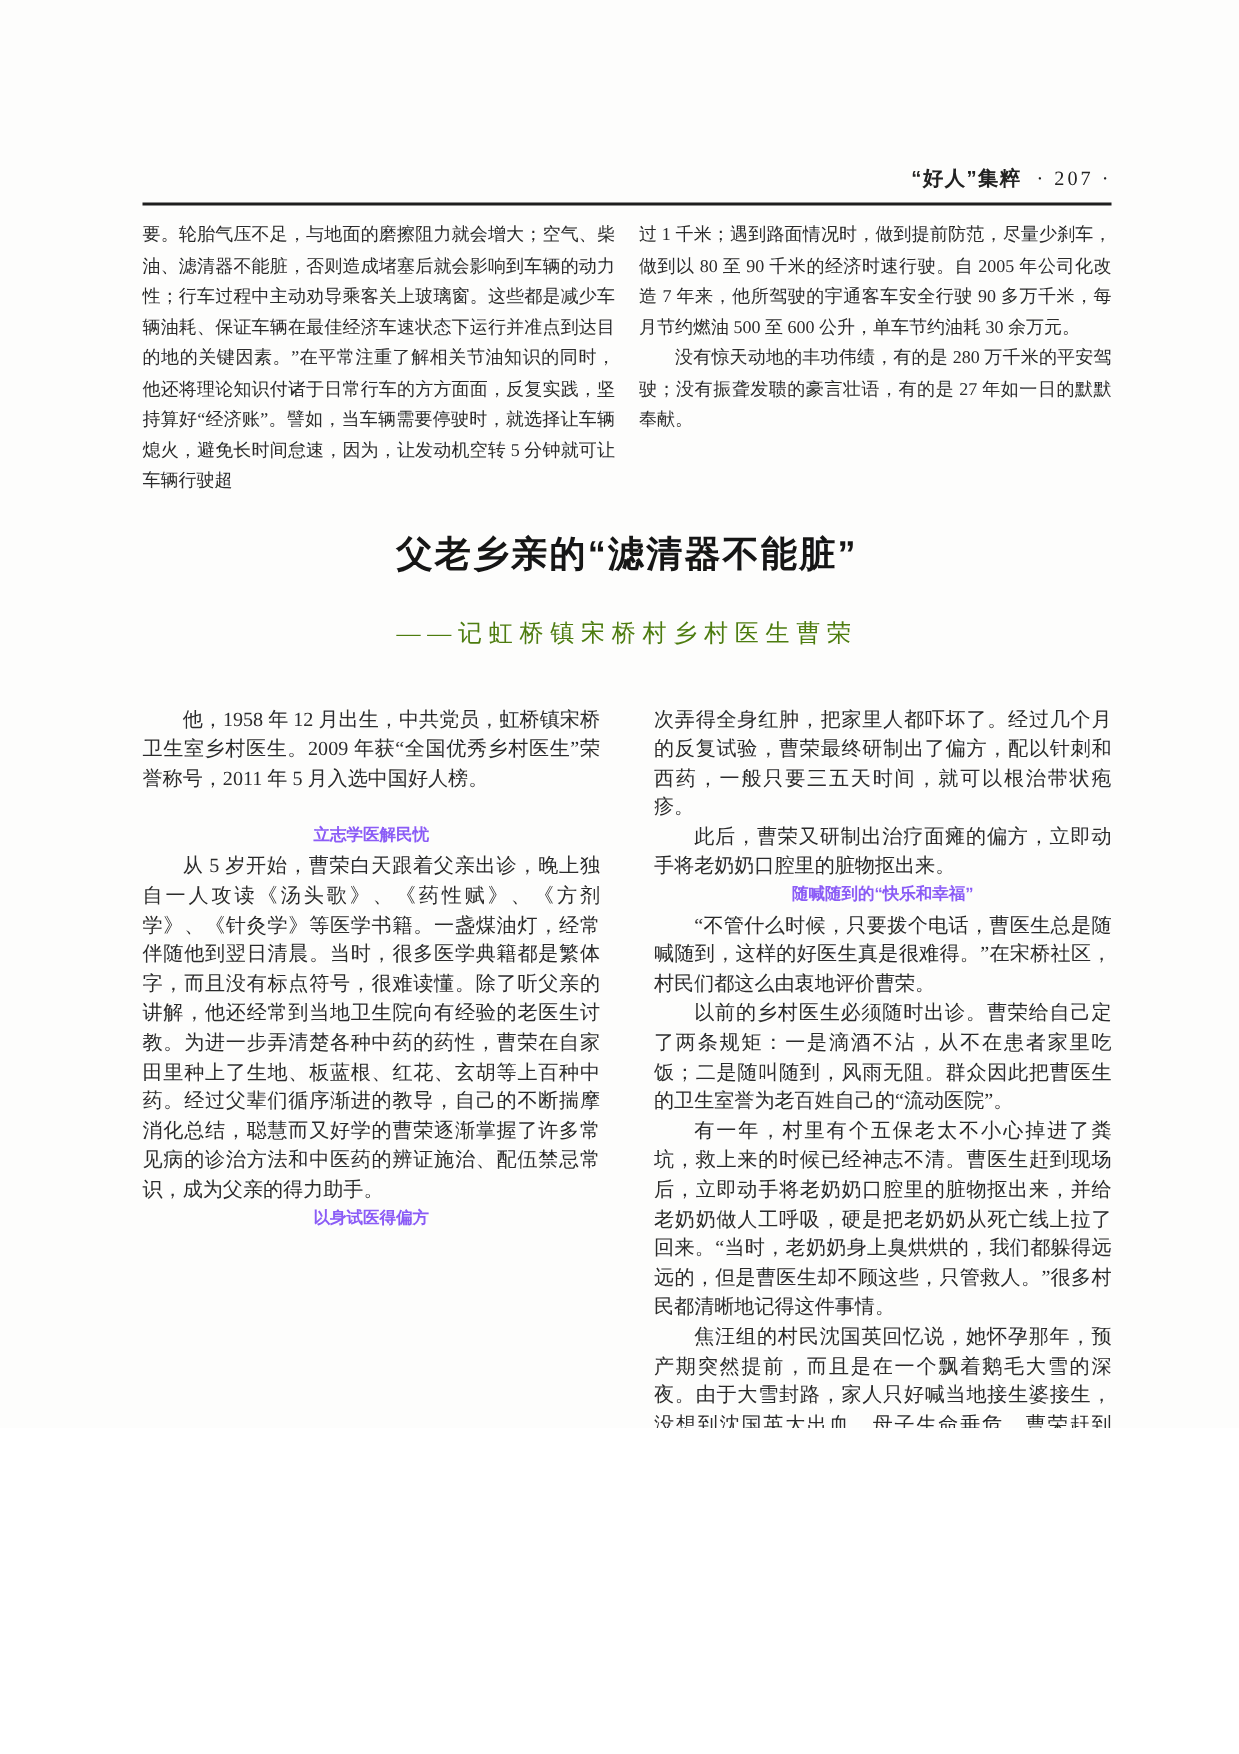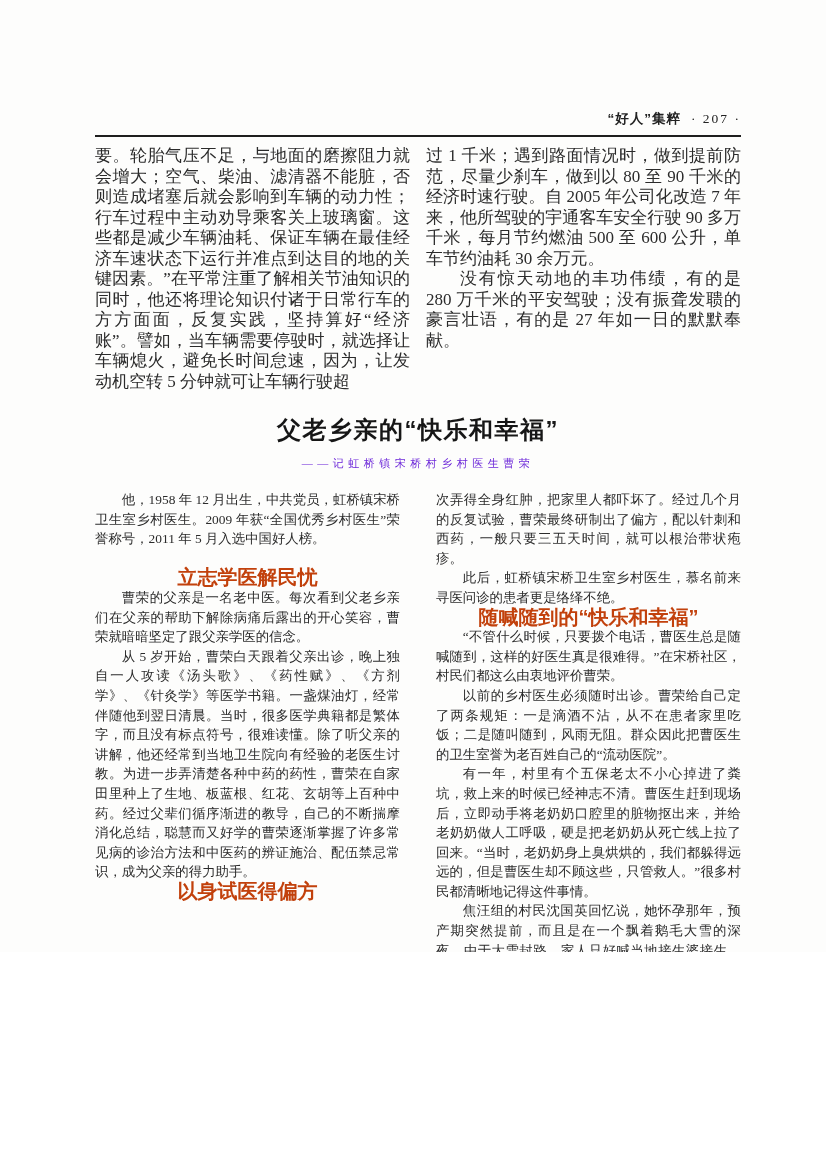--- a/index.html
+++ b/index.html
@@ -44,58 +44,58 @@
     letter-spacing: 2px;
   }
 
   
   .cols {
     display: flex;
     gap: 16px;
   }
   .col { width: 315px; }
 
-  .section-a { margin-top: 9px; font-size: 17px; line-height: 20.5px; }
-  .section-b { margin-top: 19px; font-size: 13.4px; line-height: 19.6px; gap: 36px; }
+  .section-a { margin-top: 9px; font-size: 12px; line-height: 20.5px; }
+  .section-b { margin-top: 37px; font-size: 13.4px; line-height: 19.6px; gap: 36px; }
 
   .para {
     text-align: justify;
     text-justify: inter-ideograph;
     text-indent: 2em;
     color: #2b2b2b;
   }
   .para.cont { text-indent: 0; }
   .para.gap-after { margin-bottom: 19.6px; }
 
   .inline-heading {
     text-align: center;
     text-indent: 0;
     font-family: "Liberation Sans", sans-serif;
     font-weight: 700;
-    font-size: 20px;
-    color: #c2410c;
+    font-size: 11px;
+    color: #8b5cf6;
   }
 
   
   .title-block {
     margin-top: 22px;
     text-align: center;
   }
   .article-title {
     font-family: "Liberation Sans", sans-serif;
     font-weight: 700;
     font-size: 24px;
     letter-spacing: 1.5px;
     color: #161616;
   }
   .article-subtitle {
-    margin-top: 10px;
-    font-size: 11px;
+    margin-top: 27px;
+    font-size: 16px;
     letter-spacing: 4.5px;
-    color: #6d28d9;
+    color: #4d7c0f;
   }
 </style>
 </head>
 <body>
 
 <div class="page">
   <div class="content">
 
     <div class="running-head">
       <span class="head-title">“好人”集粹</span>
@@ -106,35 +106,34 @@
       <div class="col">
         <p class="para cont">要。轮胎气压不足，与地面的磨擦阻力就会增大；空气、柴油、滤清器不能脏，否则造成堵塞后就会影响到车辆的动力性；行车过程中主动劝导乘客关上玻璃窗。这些都是减少车辆油耗、保证车辆在最佳经济车速状态下运行并准点到达目的地的关键因素。”在平常注重了解相关节油知识的同时，他还将理论知识付诸于日常行车的方方面面，反复实践，坚持算好“经济账”。譬如，当车辆需要停驶时，就选择让车辆熄火，避免长时间怠速，因为，让发动机空转 5 分钟就可让车辆行驶超</p>
       </div>
       <div class="col">
         <p class="para cont">过 1 千米；遇到路面情况时，做到提前防范，尽量少刹车，做到以 80 至 90 千米的经济时速行驶。自 2005 年公司化改造 7 年来，他所驾驶的宇通客车安全行驶 90 多万千米，每月节约燃油 500 至 600 公升，单车节约油耗 30 余万元。</p>
         <p class="para">没有惊天动地的丰功伟绩，有的是 280 万千米的平安驾驶；没有振聋发聩的豪言壮语，有的是 27 年如一日的默默奉献。</p>
       </div>
     </div>
 
     <div class="title-block">
-      <div class="article-title">父老乡亲的“快乐和幸福”</div>
+      <div class="article-title">父老乡亲的“滤清器不能脏”</div>
       <div class="article-subtitle">——记虹桥镇宋桥村乡村医生曹荣</div>
     </div>
 
     <div class="cols section-b">
       <div class="col">
         <p class="para gap-after">他，1958 年 12 月出生，中共党员，虹桥镇宋桥卫生室乡村医生。2009 年获“全国优秀乡村医生”荣誉称号，2011 年 5 月入选中国好人榜。</p>
         <p class="para inline-heading">立志学医解民忧</p>
-        <p class="para">曹荣的父亲是一名老中医。每次看到父老乡亲们在父亲的帮助下解除病痛后露出的开心笑容，曹荣就暗暗坚定了跟父亲学医的信念。</p>
         <p class="para">从 5 岁开始，曹荣白天跟着父亲出诊，晚上独自一人攻读《汤头歌》、《药性赋》、《方剂学》、《针灸学》等医学书籍。一盏煤油灯，经常伴随他到翌日清晨。当时，很多医学典籍都是繁体字，而且没有标点符号，很难读懂。除了听父亲的讲解，他还经常到当地卫生院向有经验的老医生讨教。为进一步弄清楚各种中药的药性，曹荣在自家田里种上了生地、板蓝根、红花、玄胡等上百种中药。经过父辈们循序渐进的教导，自己的不断揣摩消化总结，聪慧而又好学的曹荣逐渐掌握了许多常见病的诊治方法和中医药的辨证施治、配伍禁忌常识，成为父亲的得力助手。</p>
         <p class="para inline-heading">以身试医得偏方</p>
       </div>
       <div class="col">
         <p class="para cont">次弄得全身红肿，把家里人都吓坏了。经过几个月的反复试验，曹荣最终研制出了偏方，配以针刺和西药，一般只要三五天时间，就可以根治带状疱疹。</p>
-        <p class="para">此后，虹桥镇宋桥卫生室乡村医生，慕名前来寻医问诊的患者更是络绎不绝。</p>
+        <p class="para">此后，曹荣又研制出治疗面瘫的偏方，立即动手将老奶奶口腔里的脏物抠出来。</p>
         <p class="para inline-heading">随喊随到的“快乐和幸福”</p>
         <p class="para">“不管什么时候，只要拨个电话，曹医生总是随喊随到，这样的好医生真是很难得。”在宋桥社区，村民们都这么由衷地评价曹荣。</p>
         <p class="para">以前的乡村医生必须随时出诊。曹荣给自己定了两条规矩：一是滴酒不沾，从不在患者家里吃饭；二是随叫随到，风雨无阻。群众因此把曹医生的卫生室誉为老百姓自己的“流动医院”。</p>
         <p class="para">有一年，村里有个五保老太不小心掉进了粪坑，救上来的时候已经神志不清。曹医生赶到现场后，立即动手将老奶奶口腔里的脏物抠出来，并给老奶奶做人工呼吸，硬是把老奶奶从死亡线上拉了回来。“当时，老奶奶身上臭烘烘的，我们都躲得远远的，但是曹医生却不顾这些，只管救人。”很多村民都清晰地记得这件事情。</p>
         <p class="para">焦汪组的村民沈国英回忆说，她怀孕那年，预产期突然提前，而且是在一个飘着鹅毛大雪的深夜。由于大雪封路，家人只好喊当地接生婆接生，没想到沈国英大出血，母子生命垂危。曹荣赶到后，立即为沈国英实施</p>
       </div>
     </div>
 
   </div>
 </div>

